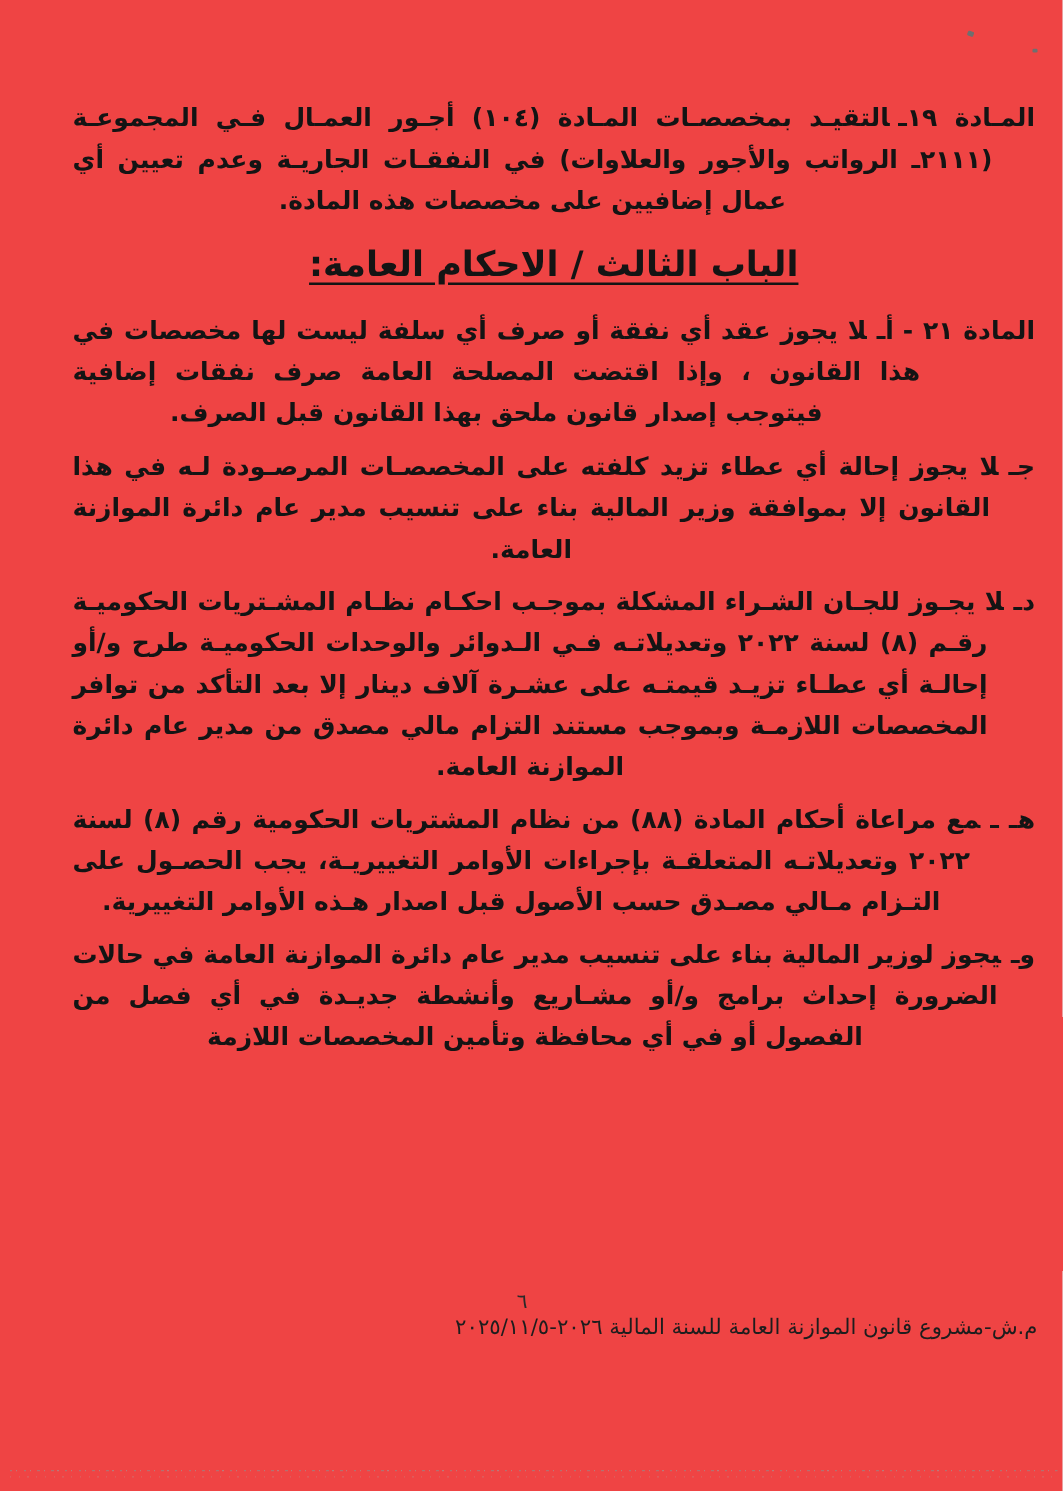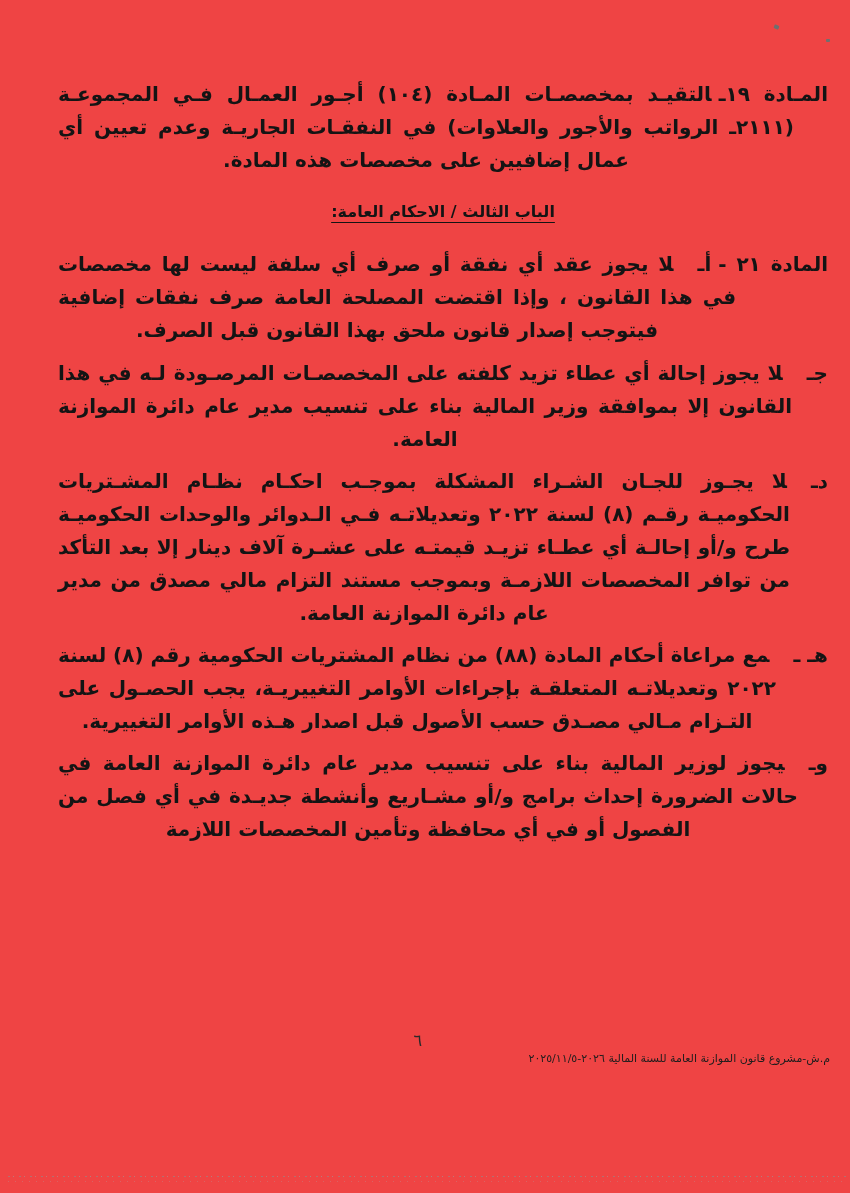--- a/index.html
+++ b/index.html
@@ -23,24 +23,24 @@
     text-align:justify;
     text-align-last:center;
     -moz-text-align-last:center;
   }
   .art {
     margin:0 0 14px 0;
     text-align:justify;
     text-align-last:center;
   }
   .lbl { margin-left:7px; }
-  .letter { margin-left:24px; }
+  .letter { margin-left:8px; }
   .a19 { padding-right:34px; text-indent:-34px; margin-bottom:18px; }
   .heading {
-    font-size:16px;
+    font-size:28px;
     font-weight:bold;
     text-align:center;
     text-align-last:center;
     text-decoration:underline;
     text-underline-offset:5px;
     margin:4px 0 20px 0;
     text-indent:0;
   }
   .a20 { padding-right:34px; text-indent:-34px; margin-bottom:26px; }
   .a21a { padding-right:92px; text-indent:-92px; margin-bottom:10px; }
@@ -52,21 +52,21 @@
   .sub-f { padding-right:30px; text-indent:-30px; margin-bottom:0; }
   .page-number {
     position:absolute;
     top:1031px; right:428px;
     font-size:16px;
     color:#2a2a2a;
   }
   .footer-note {
     position:absolute;
     top:1052px; right:20px;
-    font-size:11px;
+    font-size:17px;
     color:#1d1d1d;
     direction:rtl;
   }
   
   .speck { position:absolute; background:#6f6f6f; border-radius:1px; }
   .speck-a { top:25px; right:71px; width:5px; height:4px; transform:rotate(20deg); }
   .speck-b { top:39px; right:20px; width:4px; height:3px; }
   .scan-dots { position:absolute; left:8px; right:4px; height:1px; }
   .scan-dots-1 {
     top:1176px;

